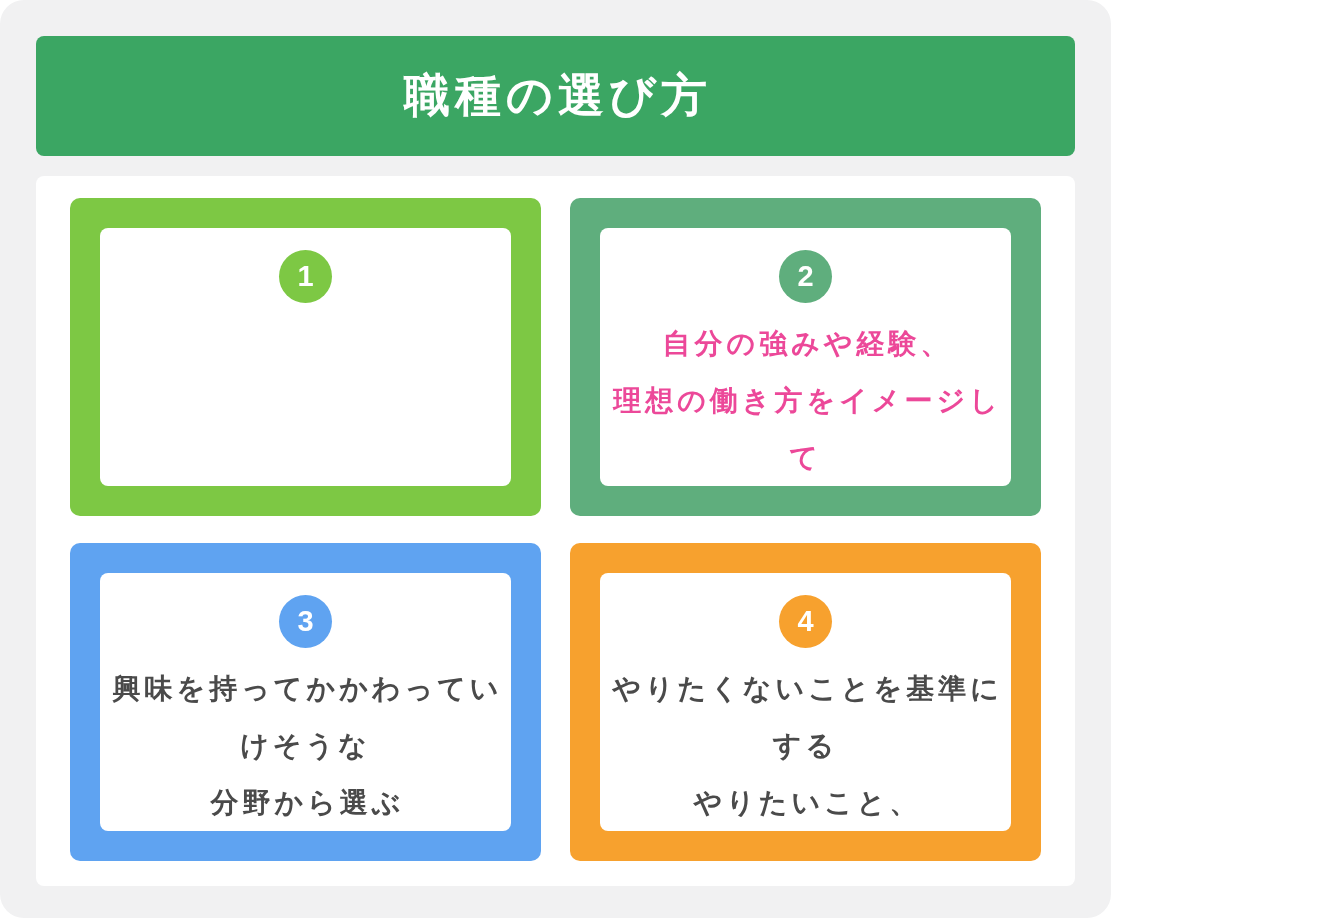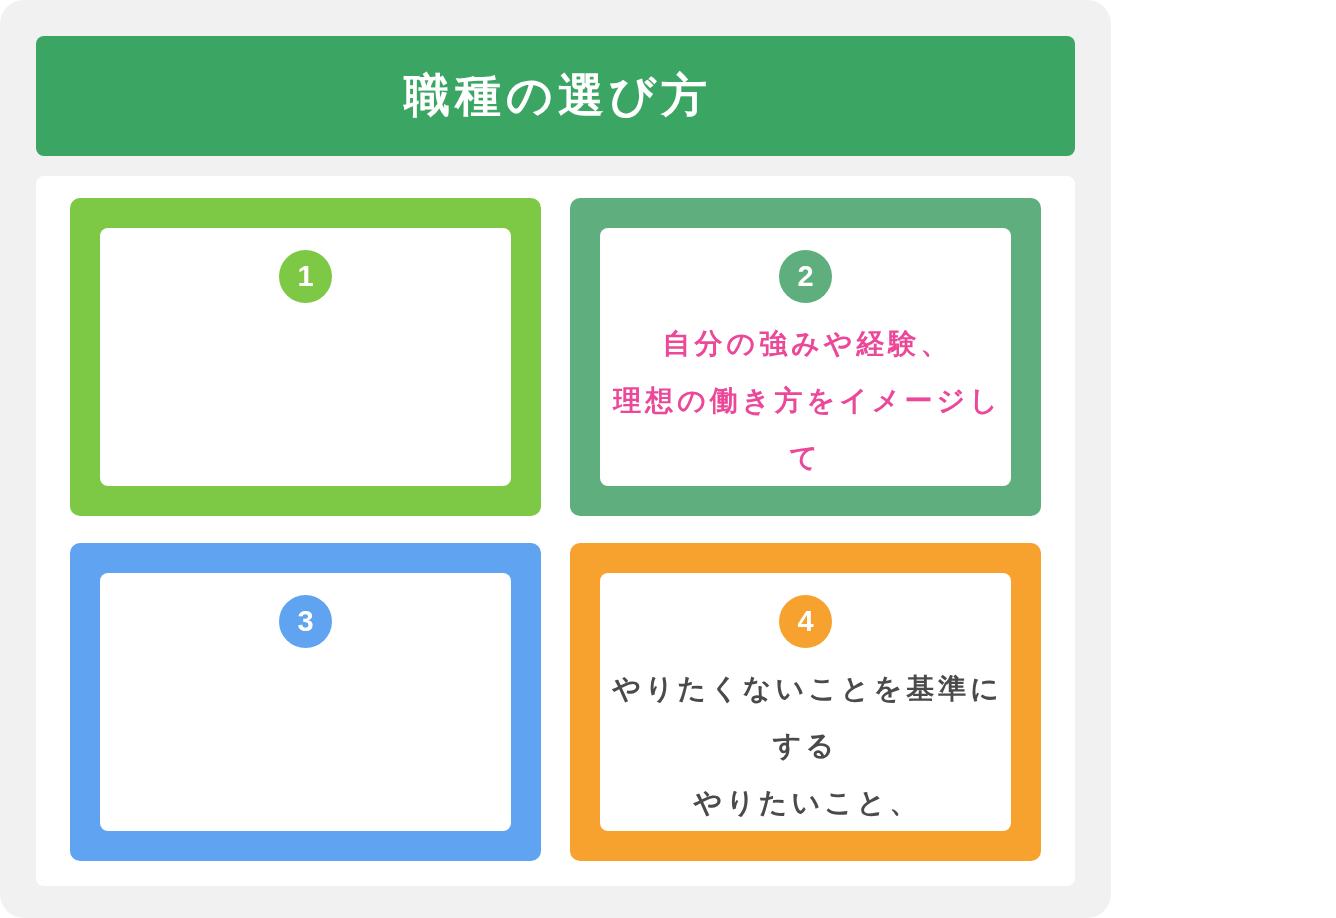--- a/index.html
+++ b/index.html
@@ -97,20 +97,24 @@
         <div class="card-text" style="color: #ec4899;">
           <div>自分の強みや経験、</div>
           <div>理想の働き方をイメージして</div>
         </div>
       </div>
     </section>
 
     <section class="card" style="--accent: #5FA3F1;">
       <div class="card-inner">
         <div class="num-circle">3</div>
+        <div class="card-text" style="color: rgb(74, 74, 74);">
+          <div>興味を持ってかかわっていけそうな</div>
+          <div>分野から選ぶ</div>
+        </div>
       </div>
     </section>
 
     <section class="card" style="--accent: #F7A12E;">
       <div class="card-inner">
         <div class="num-circle">4</div>
         <div class="card-text" style="color: rgb(74, 74, 74);">
           <div>やりたくないことを基準にする</div>
           <div>やりたいこと、</div>
         </div>

